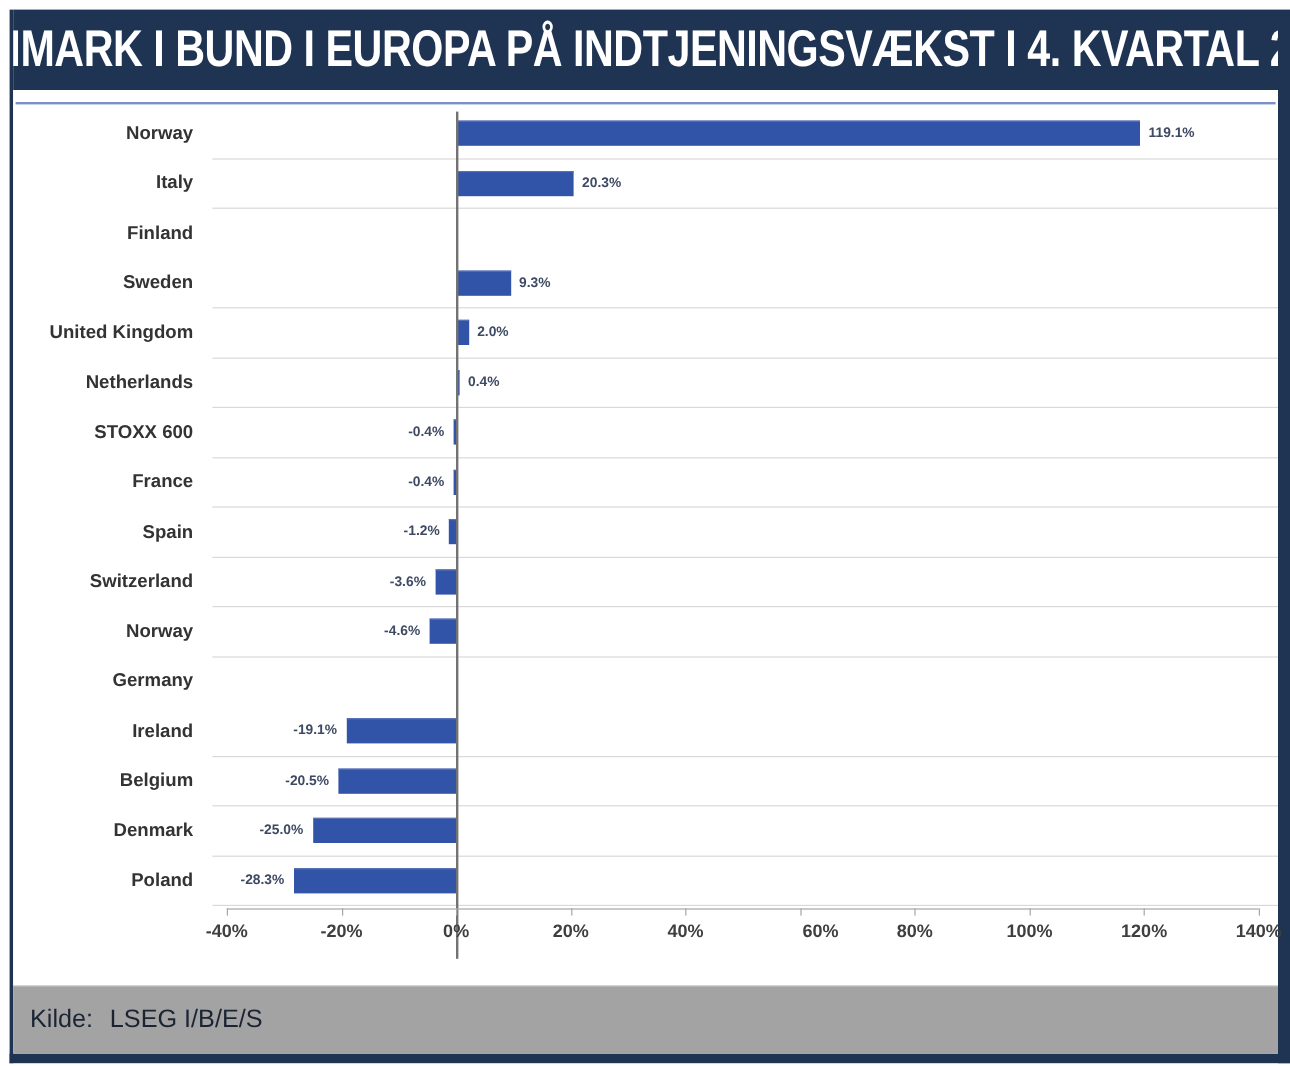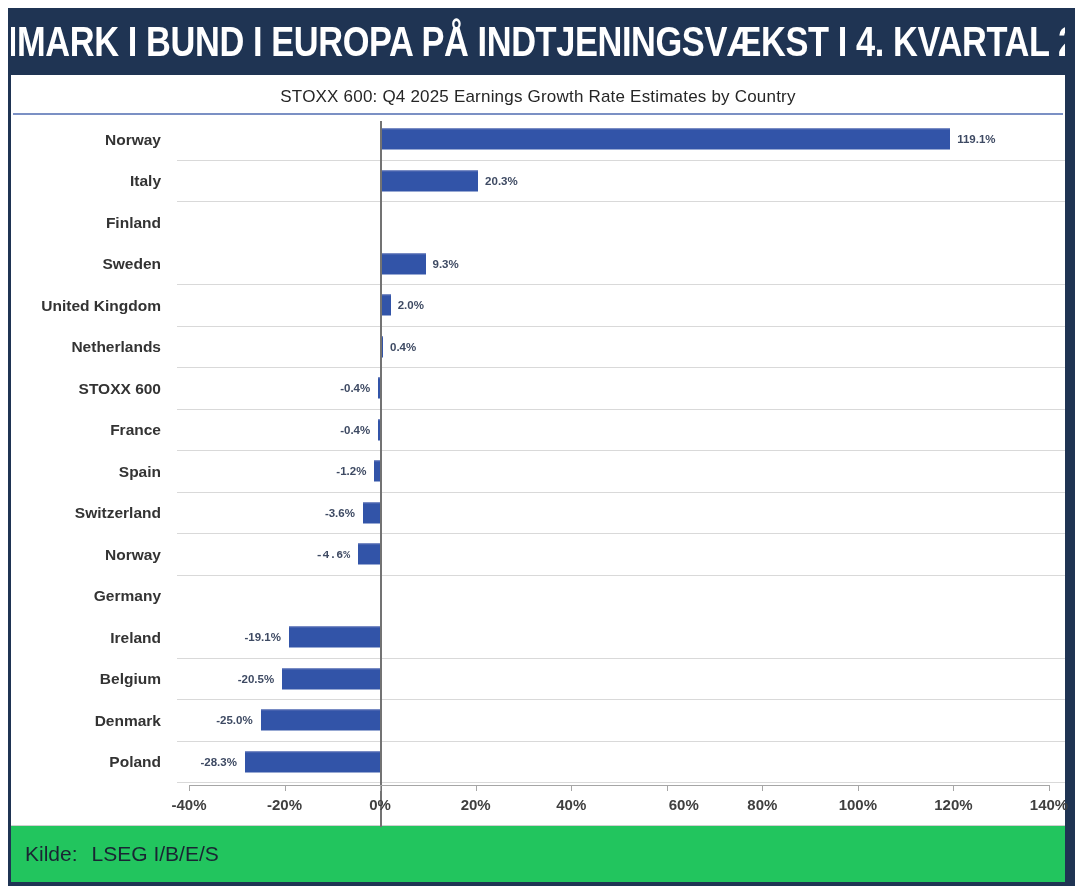--- a/index.html
+++ b/index.html
@@ -52,38 +52,37 @@
   .zero-line{position:absolute;top:0;bottom:-2px;width:1.5px;background:#737373;}
   .axis{position:relative;height:42px;margin-left:166px;}
   .axis-inner{position:absolute;left:12px;right:16px;top:2px;height:100%;}
   .axis-line{position:absolute;left:0;right:0;top:0;border-top:1.5px solid #a6a6a6;}
   .tick{position:absolute;top:0;width:1px;height:6px;background:#a6a6a6;}
   .tick-label{
     position:absolute;top:11px;transform:translateX(-50%);
     font-size:15px;font-weight:600;color:#3f3f3f;white-space:nowrap;
   }
   .footer{
-    flex:0 0 56px;background:#22c55e;border-top:1px solid #cfcfcf;
+    flex:0 0 56px;background:#a3a3a3;border-top:1px solid #cfcfcf;
     display:flex;align-items:center;padding-left:14px;
     font-size:21px;color:#1a2433;
   }
   .footer .src-label{margin-right:14px;}
 </style>
 </head>
 <body>
 
 <div class="page">
   <div class="frame">
 
     <div class="hdr">
       <span class="hdr-title">DANMARK I BUND I EUROPA PÅ INDTJENINGSVÆKST I 4. KVARTAL 2025</span>
     </div>
 
     <div class="chart">
-      <div class="chart-title">STOXX 600: Q4 2025 Earnings Growth Rate Estimates by Country</div>
       <div class="title-rule"></div>
 
       <div class="plot">
         <div id="rows">
             <div class="row">
               <div class="row-label">Norway</div>
               <div class="row-plot">
                 <div class="axis-span">
                   <div class="bar" style="width: calc(66.1667% + 1px); left: 22.2222%; background: rgb(50, 84, 168);"></div>
                   <div class="val-label" style="left: calc(88.3889% + 8px);">119.1%</div>
@@ -163,21 +162,21 @@
                   <div class="bar" style="width: calc(2% + 1px); left: 20.2222%; background: rgb(50, 84, 168);"></div>
                   <div class="val-label" style="right: calc(79.7778% + 8px);">-3.6%</div>
                 </div>
               </div>
             </div>
             <div class="row">
               <div class="row-label">Norway</div>
               <div class="row-plot">
                 <div class="axis-span">
                   <div class="bar" style="width: calc(2.55556% + 1px); left: 19.6667%; background: rgb(50, 84, 168);"></div>
-                  <div class="val-label" style="right: calc(80.3333% + 8px); font-family: Liberation Mono, monospace;">-4.6%</div>
+                  <div class="val-label" style="right: calc(80.3333% + 8px);">-4.6%</div>
                 </div>
               </div>
             </div>
             <div class="row">
               <div class="row-label">Germany</div>
             </div>
             <div class="row">
               <div class="row-label">Ireland</div>
               <div class="row-plot">
                 <div class="axis-span">

